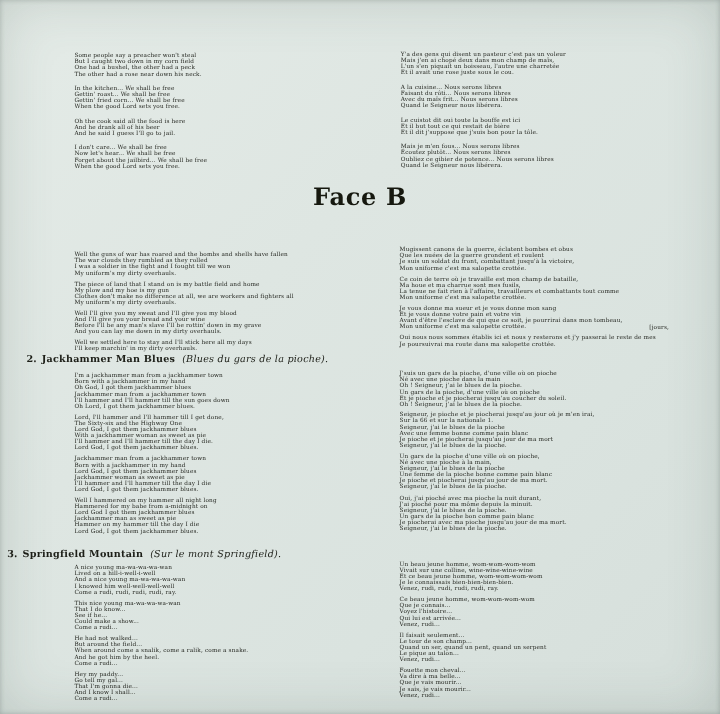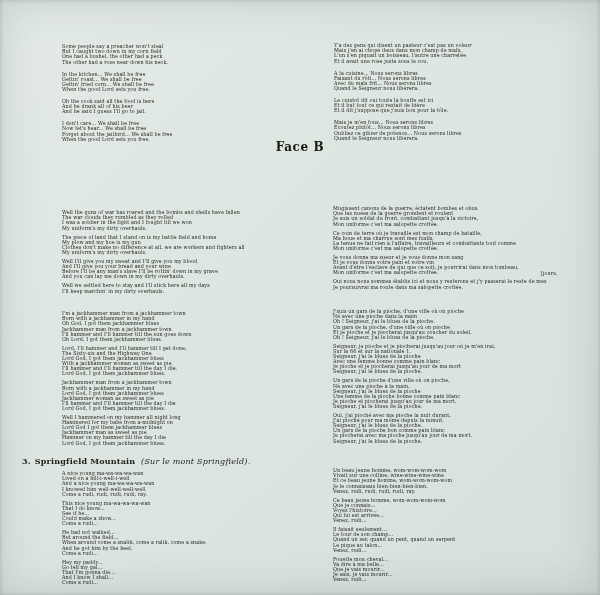--- a/index.html
+++ b/index.html
@@ -29,26 +29,26 @@
   }
   .verse { white-space: pre-line; }
   .intro .verse, .intro.lyrics .verse { margin-bottom: 14px; }
   .song .verse { margin-bottom: 8px; }
 
   .intro-en { left: 62px; top: 44px; }
   .intro-fr { left: 334px; top: 43px; }
 
   .face-title {
     position: absolute;
-    top: 140px;
+    top: 152px;
     left: 0;
     width: 100%;
     margin: 0;
     text-align: center;
-    font-size: 12px;
+    font-size: 20px;
     font-weight: bold;
     color: #16180f;
     letter-spacing: 0.6px;
   }
 
   .song-heading {
     position: absolute;
     font-size: 8px;
     color: #1d1f18;
     white-space: nowrap;
@@ -60,21 +60,21 @@
 
   .heading-1 { left: 25px; top: 196px; }
   .s1-en { left: 62px; top: 210px; }
   .s1-fr { left: 333px; top: 206px; }
   .s1-jours { left: 541px; top: 271px; width: 80px; }
 
   .heading-2 { left: 22px; top: 294px; }
   .s2-en { left: 62px; top: 311px; }
   .s2-fr { left: 333px; top: 309px; }
 
-  .heading-3 { left: 22px; top: 456px; }
+  .heading-3 { left: 6px; top: 456px; }
   .s3-en { left: 62px; top: 471px; }
   .s3-fr { left: 333px; top: 468px; }
 </style>
 </head>
 <body>
 
 <div class="paper">
 
   <div class="lyrics intro intro-en">
       <div class="verse">Some people say a preacher won't steal
@@ -140,20 +140,23 @@
 Mon uniforme c'est ma salopette crottée.</div>
       <div class="verse">Je vous donne ma sueur et je vous donne mon sang
 Et je vous donne votre pain et votre vin
 Avant d'être l'esclave de qui que ce soit, je pourrirai dans mon tombeau,
 Mon uniforme c'est ma salopette crottée.</div>
       <div class="verse">Oui nous nous sommes établis ici et nous y resterons et j'y passerai le reste de mes
 Je poursuivrai ma route dans ma salopette crottée.</div>
     </div>
   <div class="lyrics s1-jours">[jours,</div>
 
+  <div class="song-heading heading-2">
+    <span class="num">2.</span><span class="t-en">Jackhammer Man Blues</span> <span class="t-fr">(Blues du gars de la pioche).</span>
+  </div>
   <div class="lyrics song s2-en">
       <div class="verse">I'm a jackhammer man from a jackhammer town
 Born with a jackhammer in my hand
 Oh God, I got them jackhammer blues
 Jackhammer man from a jackhammer town
 I'll hammer and I'll hammer till the sun goes down
 Oh Lord, I got them jackhammer blues.</div>
       <div class="verse">Lord, I'll hammer and I'll hammer till I get done,
 The Sixty-six and the Highway One
 Lord God, I got them jackhammer blues

